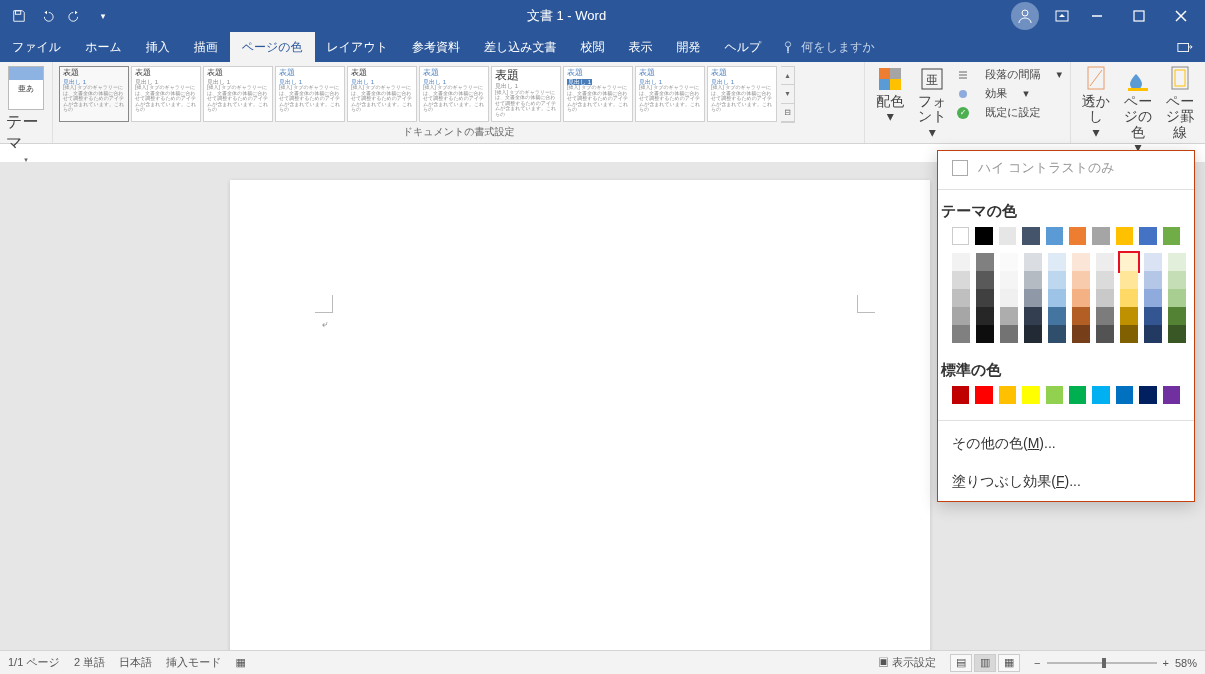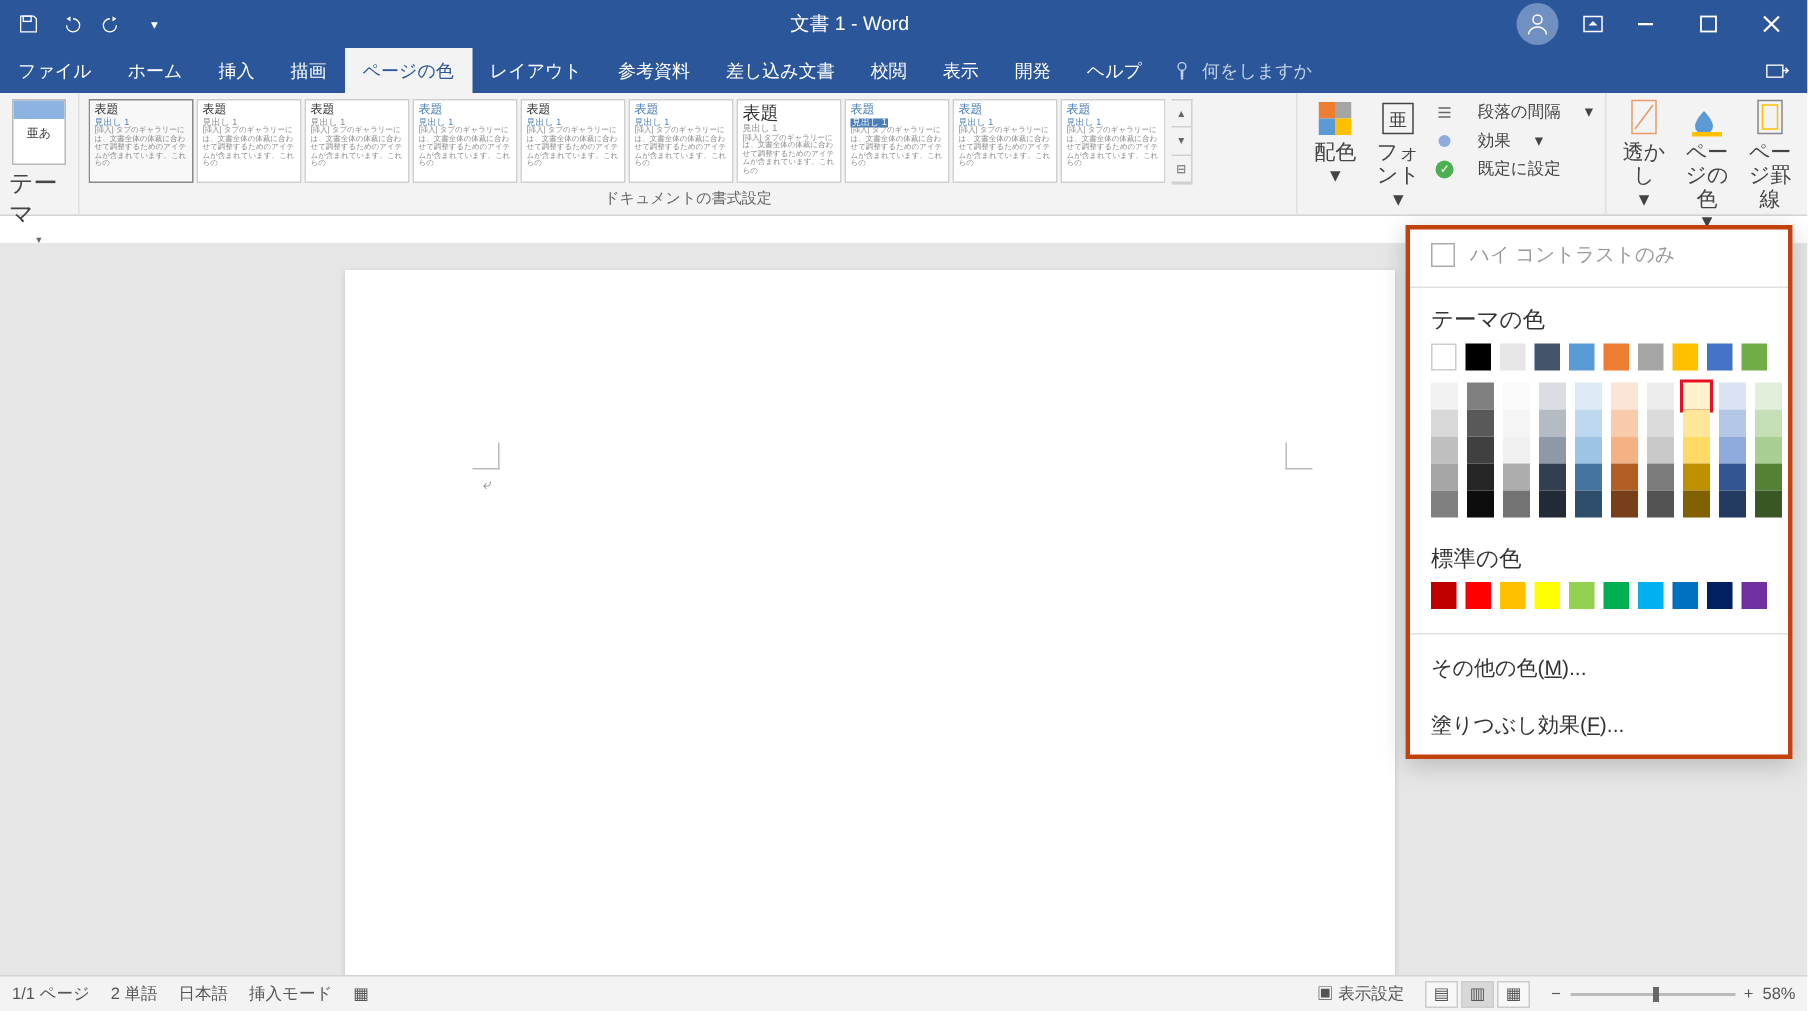--- a/index.html
+++ b/index.html
@@ -53,24 +53,24 @@
 
 
 .docwrap { position:absolute; top:162px; left:0; right:0; bottom:24px; background:#e6e6e6; overflow:hidden; }
 .page { position:absolute; left:230px; top:18px; width:700px; height:900px; background:#fff; box-shadow:0 1px 4px rgba(0,0,0,.15); }
 .page::before, .page::after { content:""; position:absolute; width:20px; height:20px; }
 .page .corner-tl { position:absolute; top:115px; left:85px; width:18px; height:18px; border-right:1px solid #bbb; border-bottom:1px solid #bbb; }
 .page .corner-tr { position:absolute; top:115px; right:55px; width:18px; height:18px; border-left:1px solid #bbb; border-bottom:1px solid #bbb; }
 .cursor { position:absolute; top:138px; left:92px; font-size:10px; color:#888; }
 
 
-.color-menu { position:absolute; right:10px; top:150px; width:258px; background:#fff; border:3px solid #c2410c; box-shadow:0 4px 16px rgba(0,0,0,.2); z-index:50; font-size:13px; color:#333; }
+.color-menu { position:absolute; right:10px; top:150px; width:258px; background:#fff; border:1px solid #c2410c; box-shadow:0 4px 16px rgba(0,0,0,.2); z-index:50; font-size:13px; color:#333; }
 .cm-row { padding:8px 14px; display:flex; align-items:center; gap:10px; cursor:pointer; }
 .cm-check { width:16px; height:16px; border:1px solid #aaa; }
-.cm-heading { padding:8px 14px 4px; font-weight:normal; font-size:15px; }
+.cm-heading { padding:8px 3px 4px; font-weight:bold; font-size:15px; }
 .swatch-row { display:flex; gap:6px; padding:2px 14px; }
 .swatch { width:18px; height:18px; cursor:pointer; }
 .swatch.bord { border:1px solid #ccc; }
 .shade-cols { display:flex; gap:6px; padding:6px 14px 10px; }
 .shade-col { display:flex; flex-direction:column; gap:0; }
 .shade-col .sw { width:18px; height:18px; cursor:pointer; }
 .cm-sep { border-top:1px solid #e0e0e0; margin:4px 0; }
 .cm-item { padding:10px 14px; cursor:pointer; font-size:14px; }
 .cm-item.hl { background:#e8e8e8; display:flex; align-items:center; gap:12px; }
 .cm-item .nobox { width:18px; height:18px; border:1px solid #aaa; background:#fff; }

